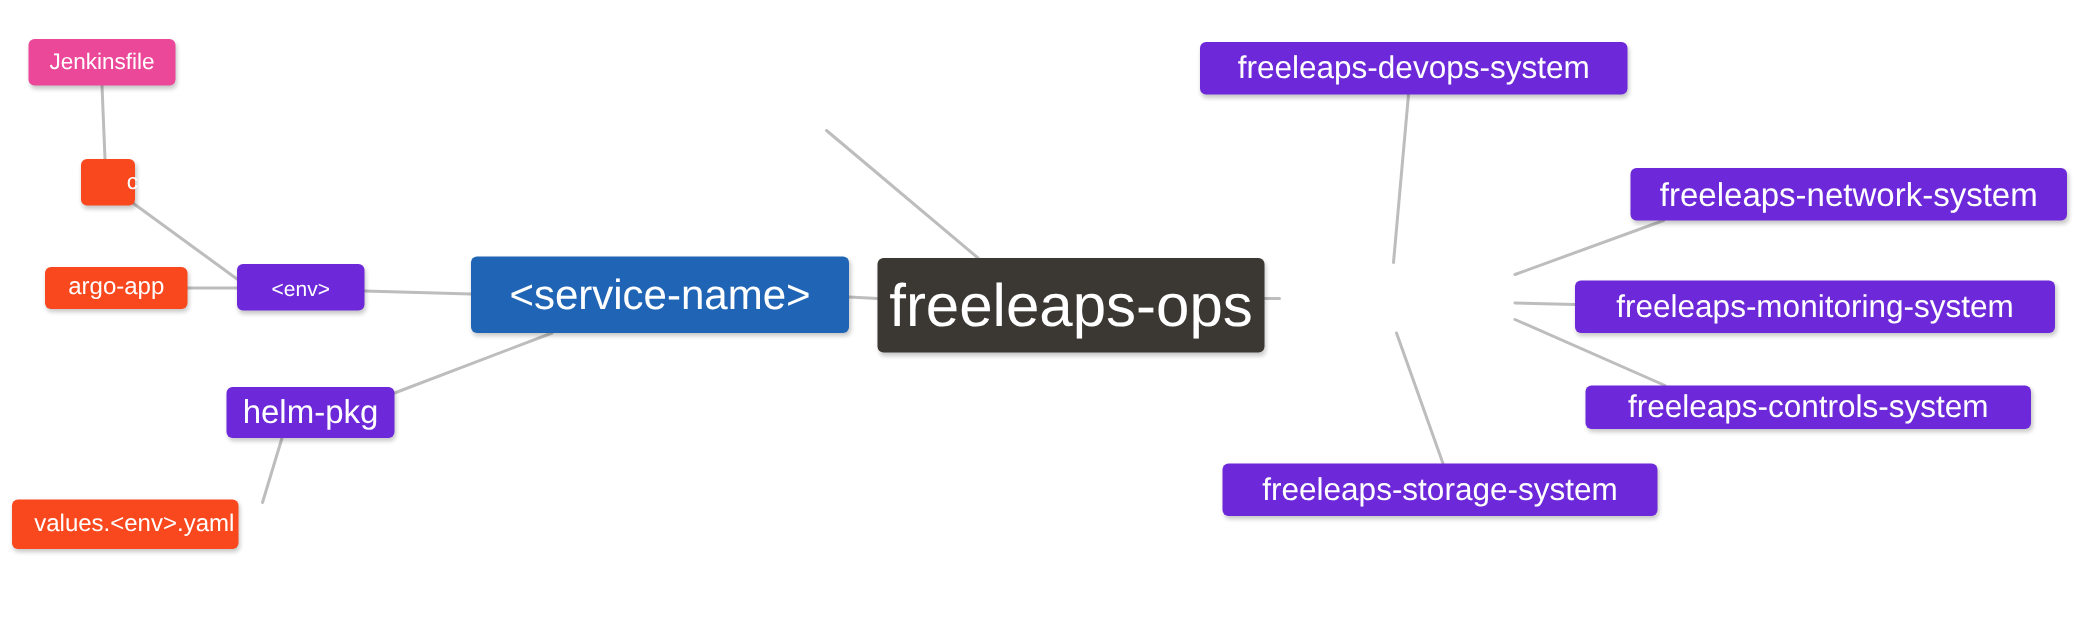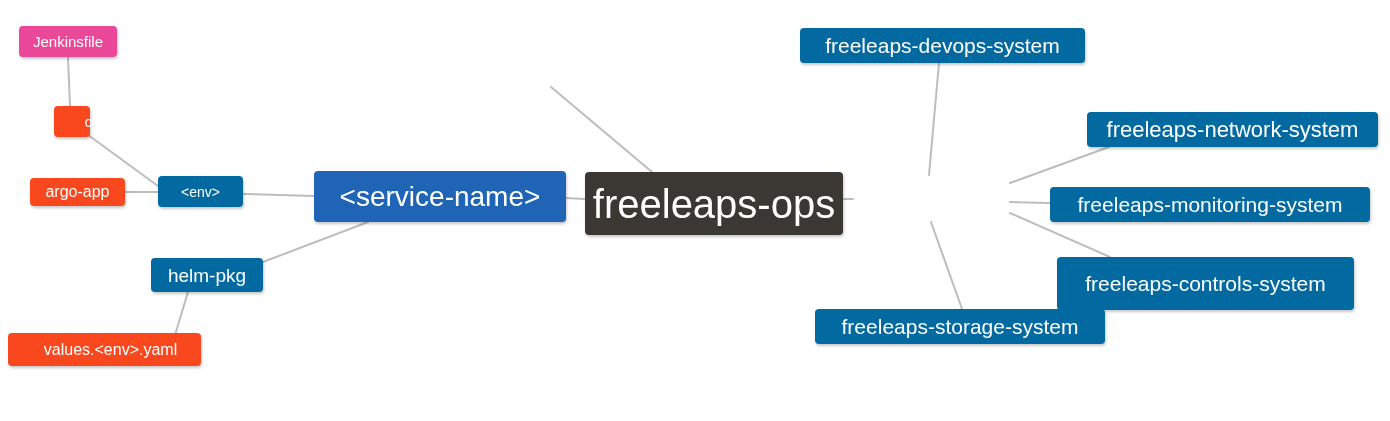--- a/index.html
+++ b/index.html
@@ -52,39 +52,39 @@
     white-space: nowrap;
     line-height: 1;
     box-shadow: 1px 2px 3px rgba(0,0,0,0.22);
     cursor: pointer;
     user-select: none;
   }
 
   
   .c-root   { background: #3b3733; }
   .c-blue   { background: #2065b5; }
-  .c-green  { background: #0369a1; }
+  .c-green  { background: #6d28d9; }
   .c-red    { background: #f9471e; }
   .c-orange { background: #ec4899; }
 
   
   .n-jenkinsfile        { left: 19px;   top: 26px;  width: 98px;  height: 31px;  font-size: 15px; }
   .n-ci                 { left: 54px;   top: 106px; width: 30px;  height: 31px;  font-size: 15px; padding-left: 36px; }
   .n-argoapp            { left: 30px;   top: 178px; width: 95px;  height: 28px;  font-size: 16px; }
   .n-env                { left: 158px;  top: 176px; width: 85px;  height: 31px;  font-size: 14px; }
-  .n-helmpkg            { left: 151px;  top: 258px; width: 112px; height: 34px;  font-size: 19px; }
-  .n-valuesyaml         { left: 8px;    top: 333px; width: 193px; height: 33px;  font-size: 16px; padding-left: 12px; }
+  .n-helmpkg            { left: 151px;  top: 258px; width: 112px; height: 34px;  font-size: 22px; }
+  .n-valuesyaml         { left: 8px;    top: 333px; width: 151px; height: 33px;  font-size: 16px; padding-left: 12px; }
   .n-firstclasspipeline { left: 314px;  top: 38px;  width: 277px; height: 49px;  font-size: 29px; }
   .n-servicename        { left: 314px;  top: 171px; width: 252px; height: 51px;  font-size: 28px; }
   .n-root               { left: 585px;  top: 172px; width: 258px; height: 63px;  font-size: 40px; }
   .n-manifests          { left: 853px;  top: 175px; width: 157px; height: 47px;  font-size: 27px; }
   .n-devops             { left: 800px;  top: 28px;  width: 285px; height: 35px;  font-size: 21px; }
   .n-network            { left: 1057px; top: 112px; width: 291px; height: 35px;  font-size: 22px; margin-left: 30px; }
   .n-monitoring         { left: 1050px; top: 187px; width: 320px; height: 35px;  font-size: 21px; }
-  .n-controls           { left: 1057px; top: 257px; width: 297px; height: 53px;  font-size: 21px; }
+  .n-controls           { left: 1057px; top: 257px; width: 297px; height: 29px;  font-size: 21px; }
   .n-storage            { left: 815px;  top: 309px; width: 290px; height: 35px;  font-size: 21px; }
 </style>
 </head>
 <body>
 
 <div id="mindmap-canvas">
 
   <svg id="edge-layer" viewBox="0 0 1390 421" width="1390" height="421" xmlns="http://www.w3.org/2000/svg">
 
     <line class="edge" x1="68" y1="57" x2="70" y2="106"></line>

